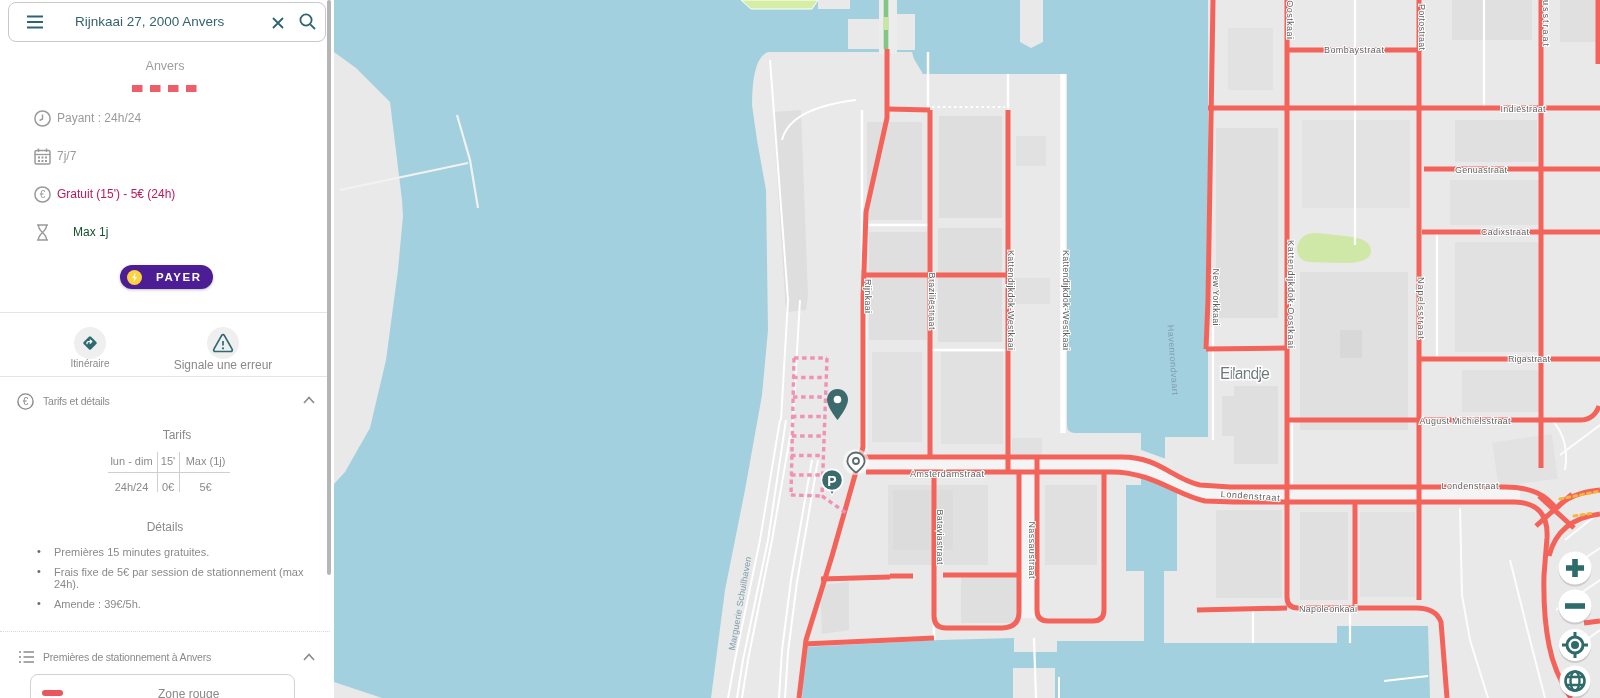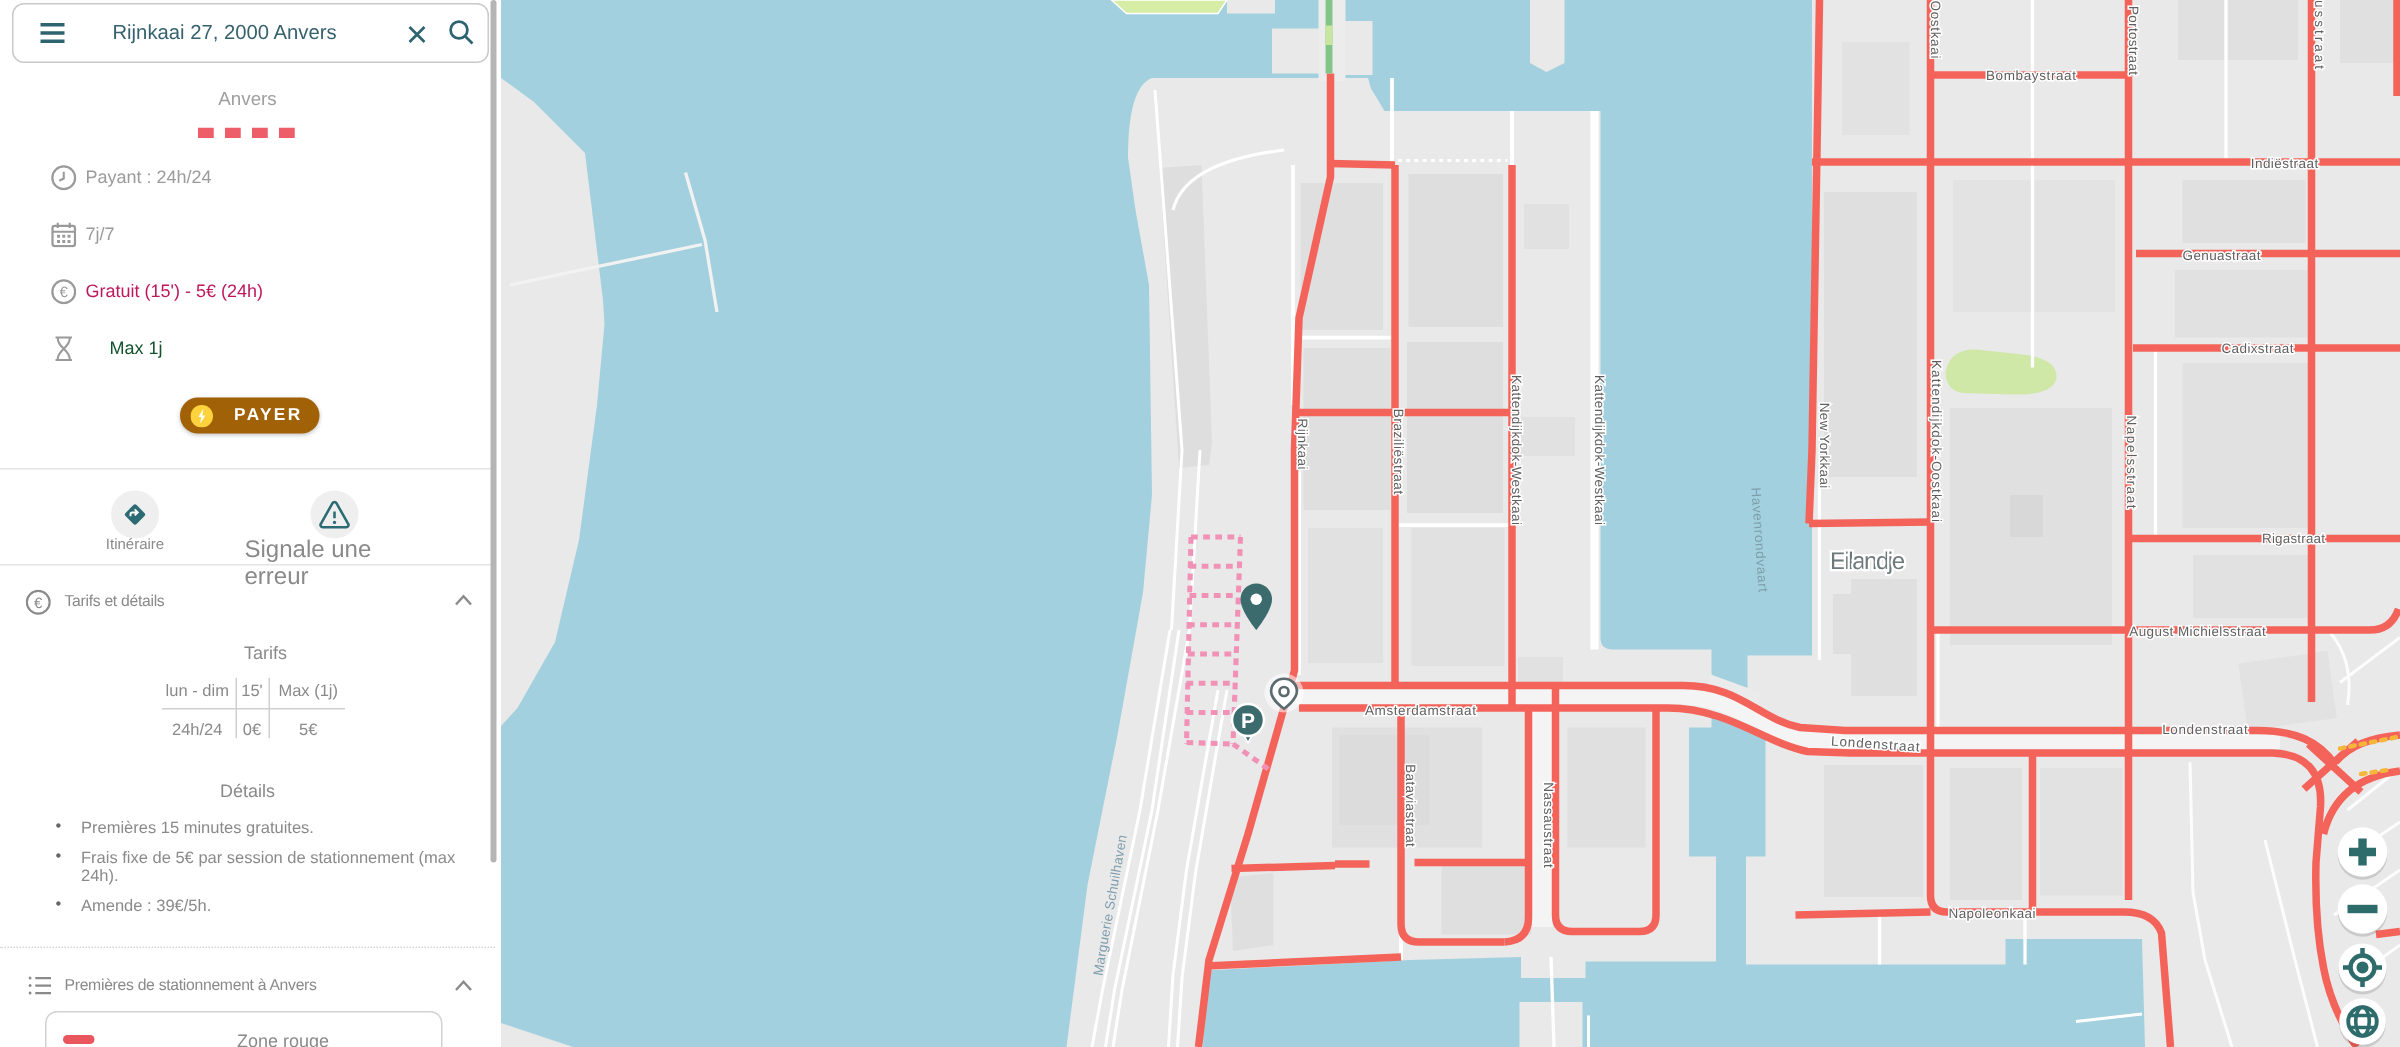--- a/index.html
+++ b/index.html
@@ -356,21 +356,21 @@
   </div>
   <div style="position:absolute;left:57px;top:187px;font-size:12px;color:#be185d;">Gratuit (15') - 5€ (24h)</div>
 
   <div style="position:absolute;left:34px;top:224px;">
     <svg width="17" height="17" viewBox="0 0 17 17">
       <path d="M3,1 H14 M3,16 H14 M4.5,1.5 C4.5,8 12.5,9 12.5,15.5 M12.5,1.5 C12.5,8 4.5,9 4.5,15.5" fill="none" stroke="#9a9a9a" stroke-width="1.4"></path>
     </svg>
   </div>
   <div style="position:absolute;left:73px;top:225px;font-size:12px;color:#14532d;">Max 1j</div>
 
-  <div style="position:absolute;left:120px;top:265px;width:93px;height:24px;border-radius:12px;background:#a16207;box-shadow:0 1px 3px rgba(0,0,0,0.25);">
+  <div style="position:absolute;left:120px;top:265px;width:93px;height:24px;border-radius:12px;background:#4c1d95;box-shadow:0 1px 3px rgba(0,0,0,0.25);">
     <svg style="position:absolute;left:7px;top:4.5px" width="15" height="15" viewBox="0 0 15 15">
       <circle cx="7.5" cy="7.5" r="7.5" fill="#fdd23c"></circle>
       <path d="M8.6,2.5 L5.2,8 H7.2 L6.4,12.5 L9.9,7 H7.9 Z" fill="#ffffff"></path>
     </svg>
     <div style="position:absolute;left:36px;top:6px;font-size:11.5px;font-weight:bold;color:#fff;letter-spacing:1.6px;">PAYER</div>
   </div>
 
   <div style="position:absolute;left:0;top:312px;width:330px;border-top:1px solid #e4e4e4;"></div>
 
   <div style="position:absolute;left:74px;top:327px;width:32px;height:32px;border-radius:50%;background:#efefef;">
@@ -381,21 +381,21 @@
   </div>
   <div style="position:absolute;left:40px;top:358px;width:100px;text-align:center;font-size:10px;color:#8a8a8a;">Itinéraire</div>
 
   <div style="position:absolute;left:207px;top:327px;width:32px;height:32px;border-radius:50%;background:#efefef;">
     <svg style="position:absolute;left:4px;top:5px" width="24" height="24" viewBox="0 0 24 24">
       <path d="M10.7,3.4 a1.5,1.5 0 0 1 2.6,0 L21.1,17.2 a1.5,1.5 0 0 1 -1.3,2.3 L4.2,19.5 a1.5,1.5 0 0 1 -1.3,-2.3 Z" fill="none" stroke="#2c6b74" stroke-width="1.7" stroke-linejoin="round"></path>
       <path d="M12,9 L12,13.5" stroke="#2c6b74" stroke-width="1.7"></path>
       <circle cx="12" cy="16.3" r="1.1" fill="#2c6b74"></circle>
     </svg>
   </div>
-  <div style="position:absolute;left:163px;top:358px;width:120px;font-size:16px;color:#8a8a8a;">Signale une erreur</div>
+  <div style="position:absolute;left:163px;top:358px;width:120px;text-align:center;font-size:12px;color:#8a8a8a;">Signale une erreur</div>
 
   <div style="position:absolute;left:0;top:376px;width:330px;border-top:1px solid #e4e4e4;"></div>
 
   <div style="position:absolute;left:17px;top:393px;">
     <svg width="17" height="17" viewBox="0 0 17 17">
       <circle cx="8.5" cy="8.5" r="7.6" fill="none" stroke="#8a8a8a" stroke-width="1.4"></circle>
       <text x="8.5" y="12" text-anchor="middle" font-size="10" fill="#8a8a8a" font-family="Liberation Sans">€</text>
     </svg>
   </div>
   <div style="position:absolute;left:43px;top:395px;font-size:10.5px;letter-spacing:-0.2px;color:#8a8a8a;">Tarifs et détails</div>

